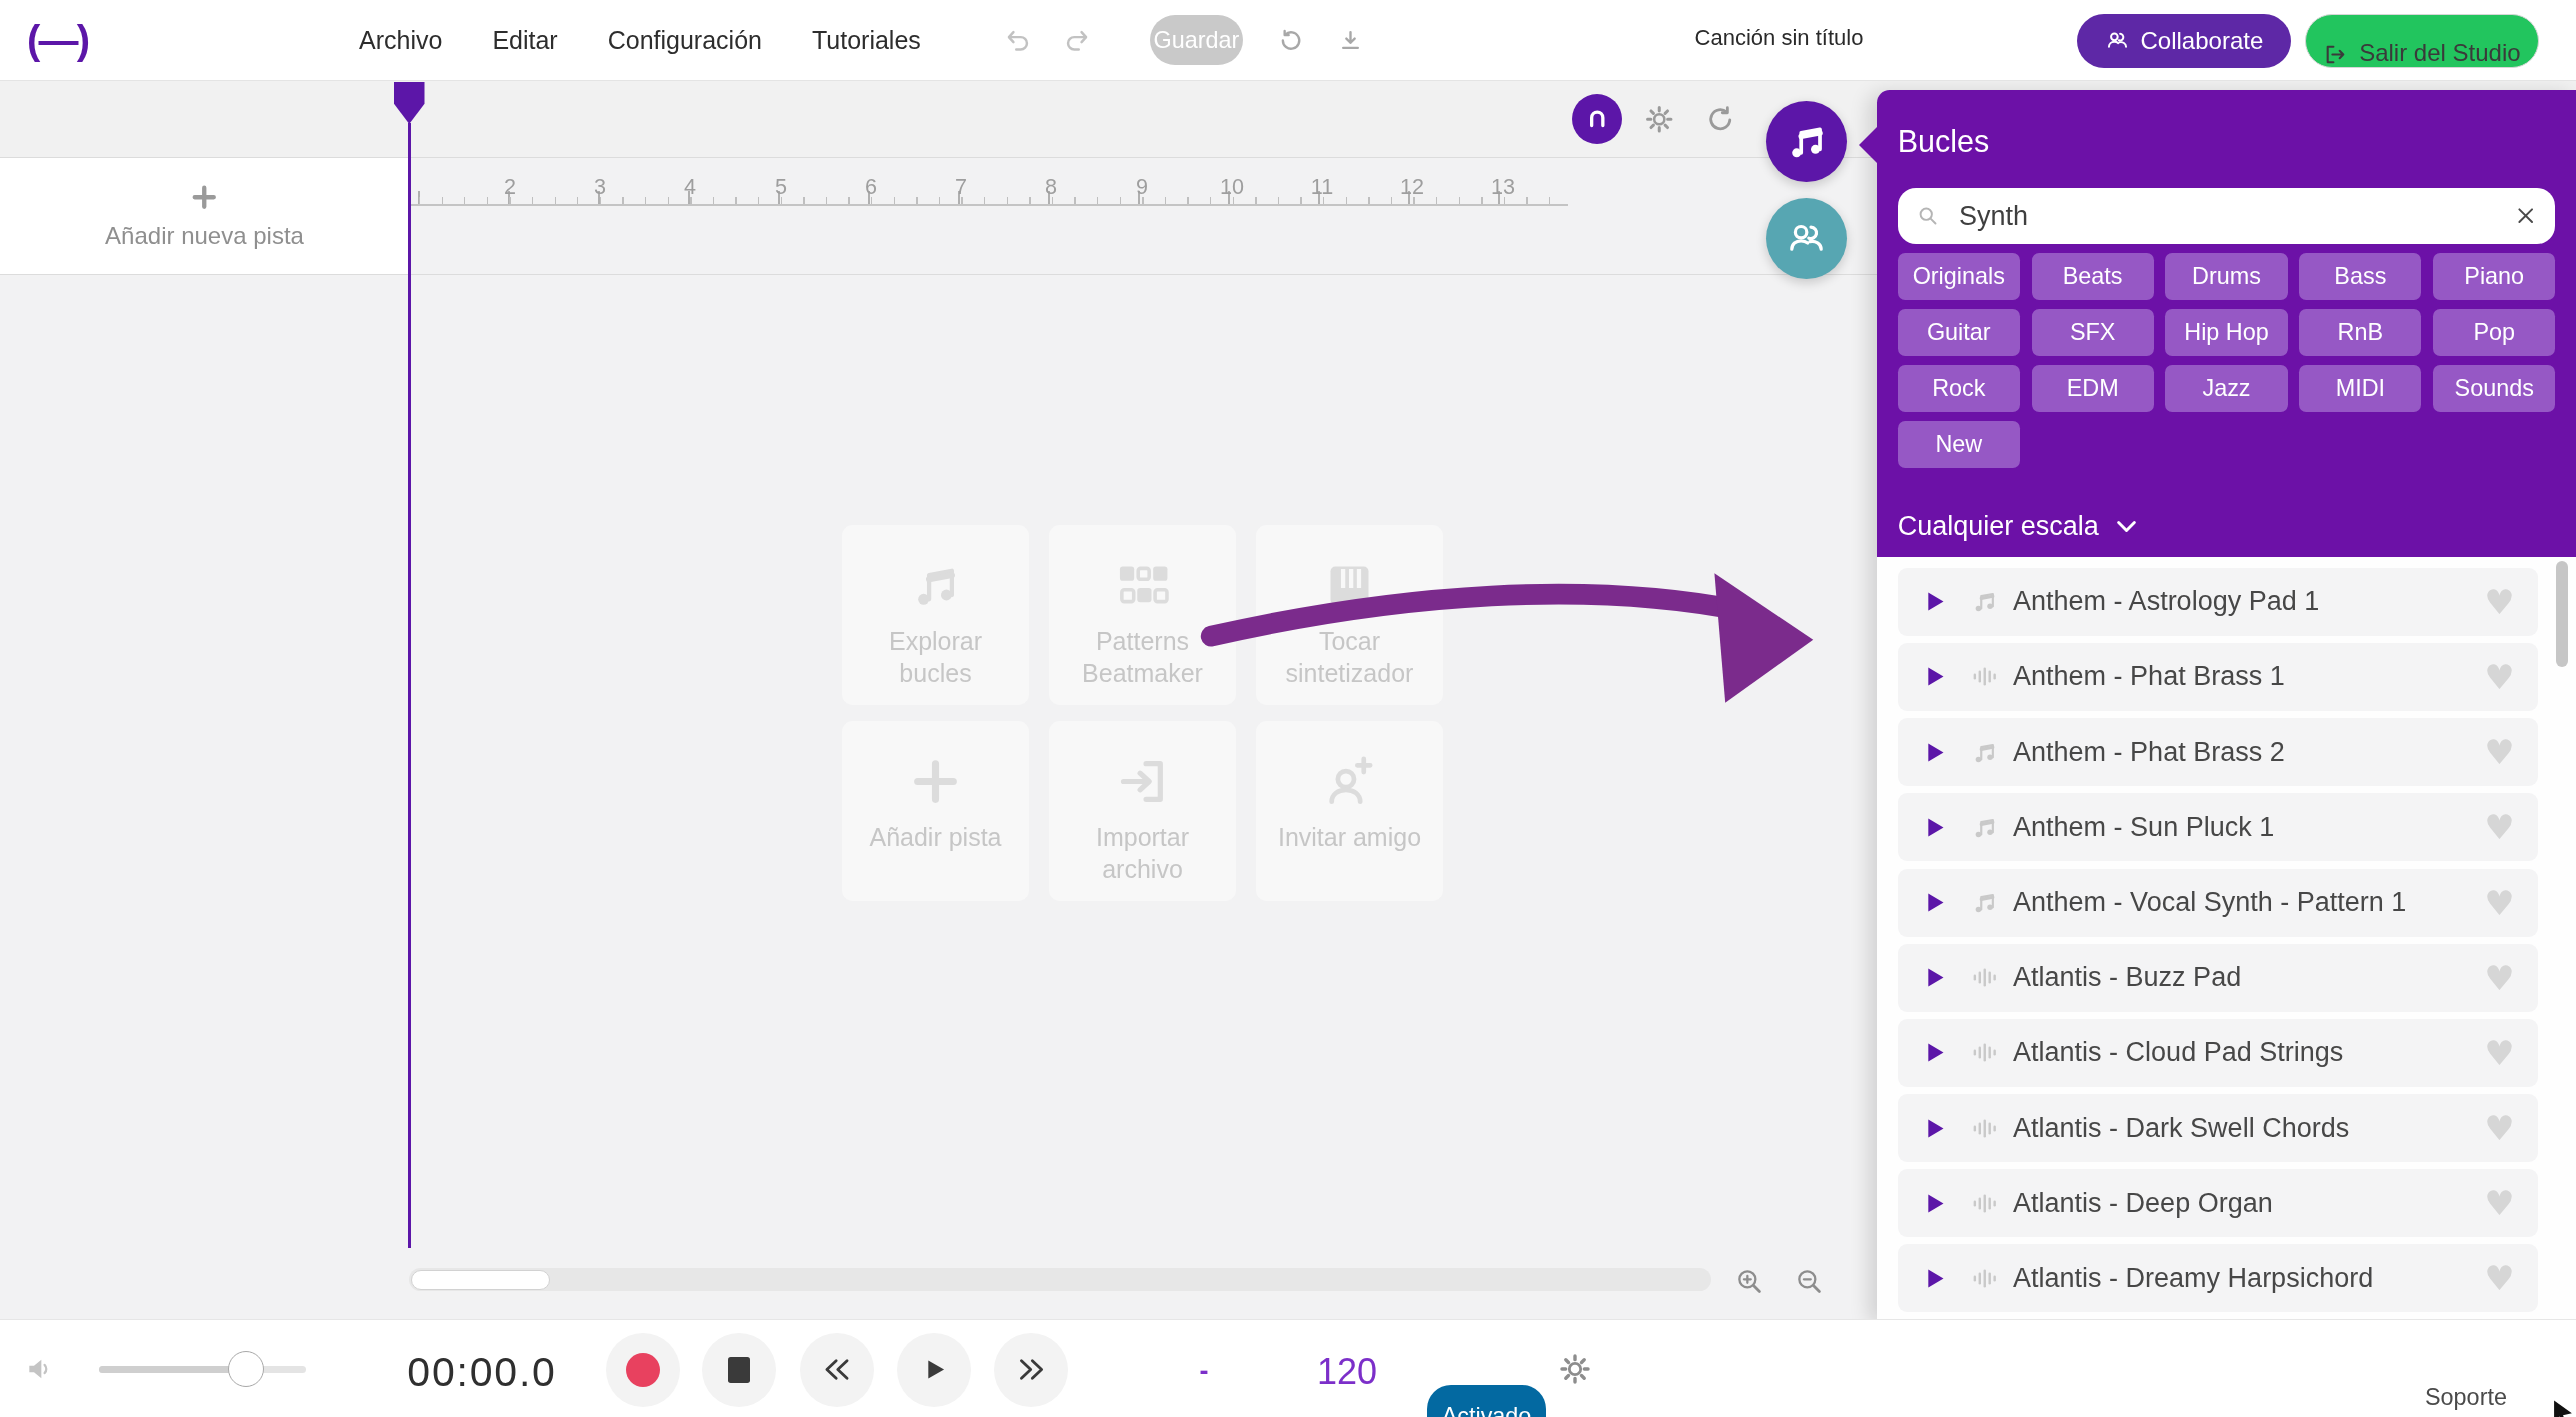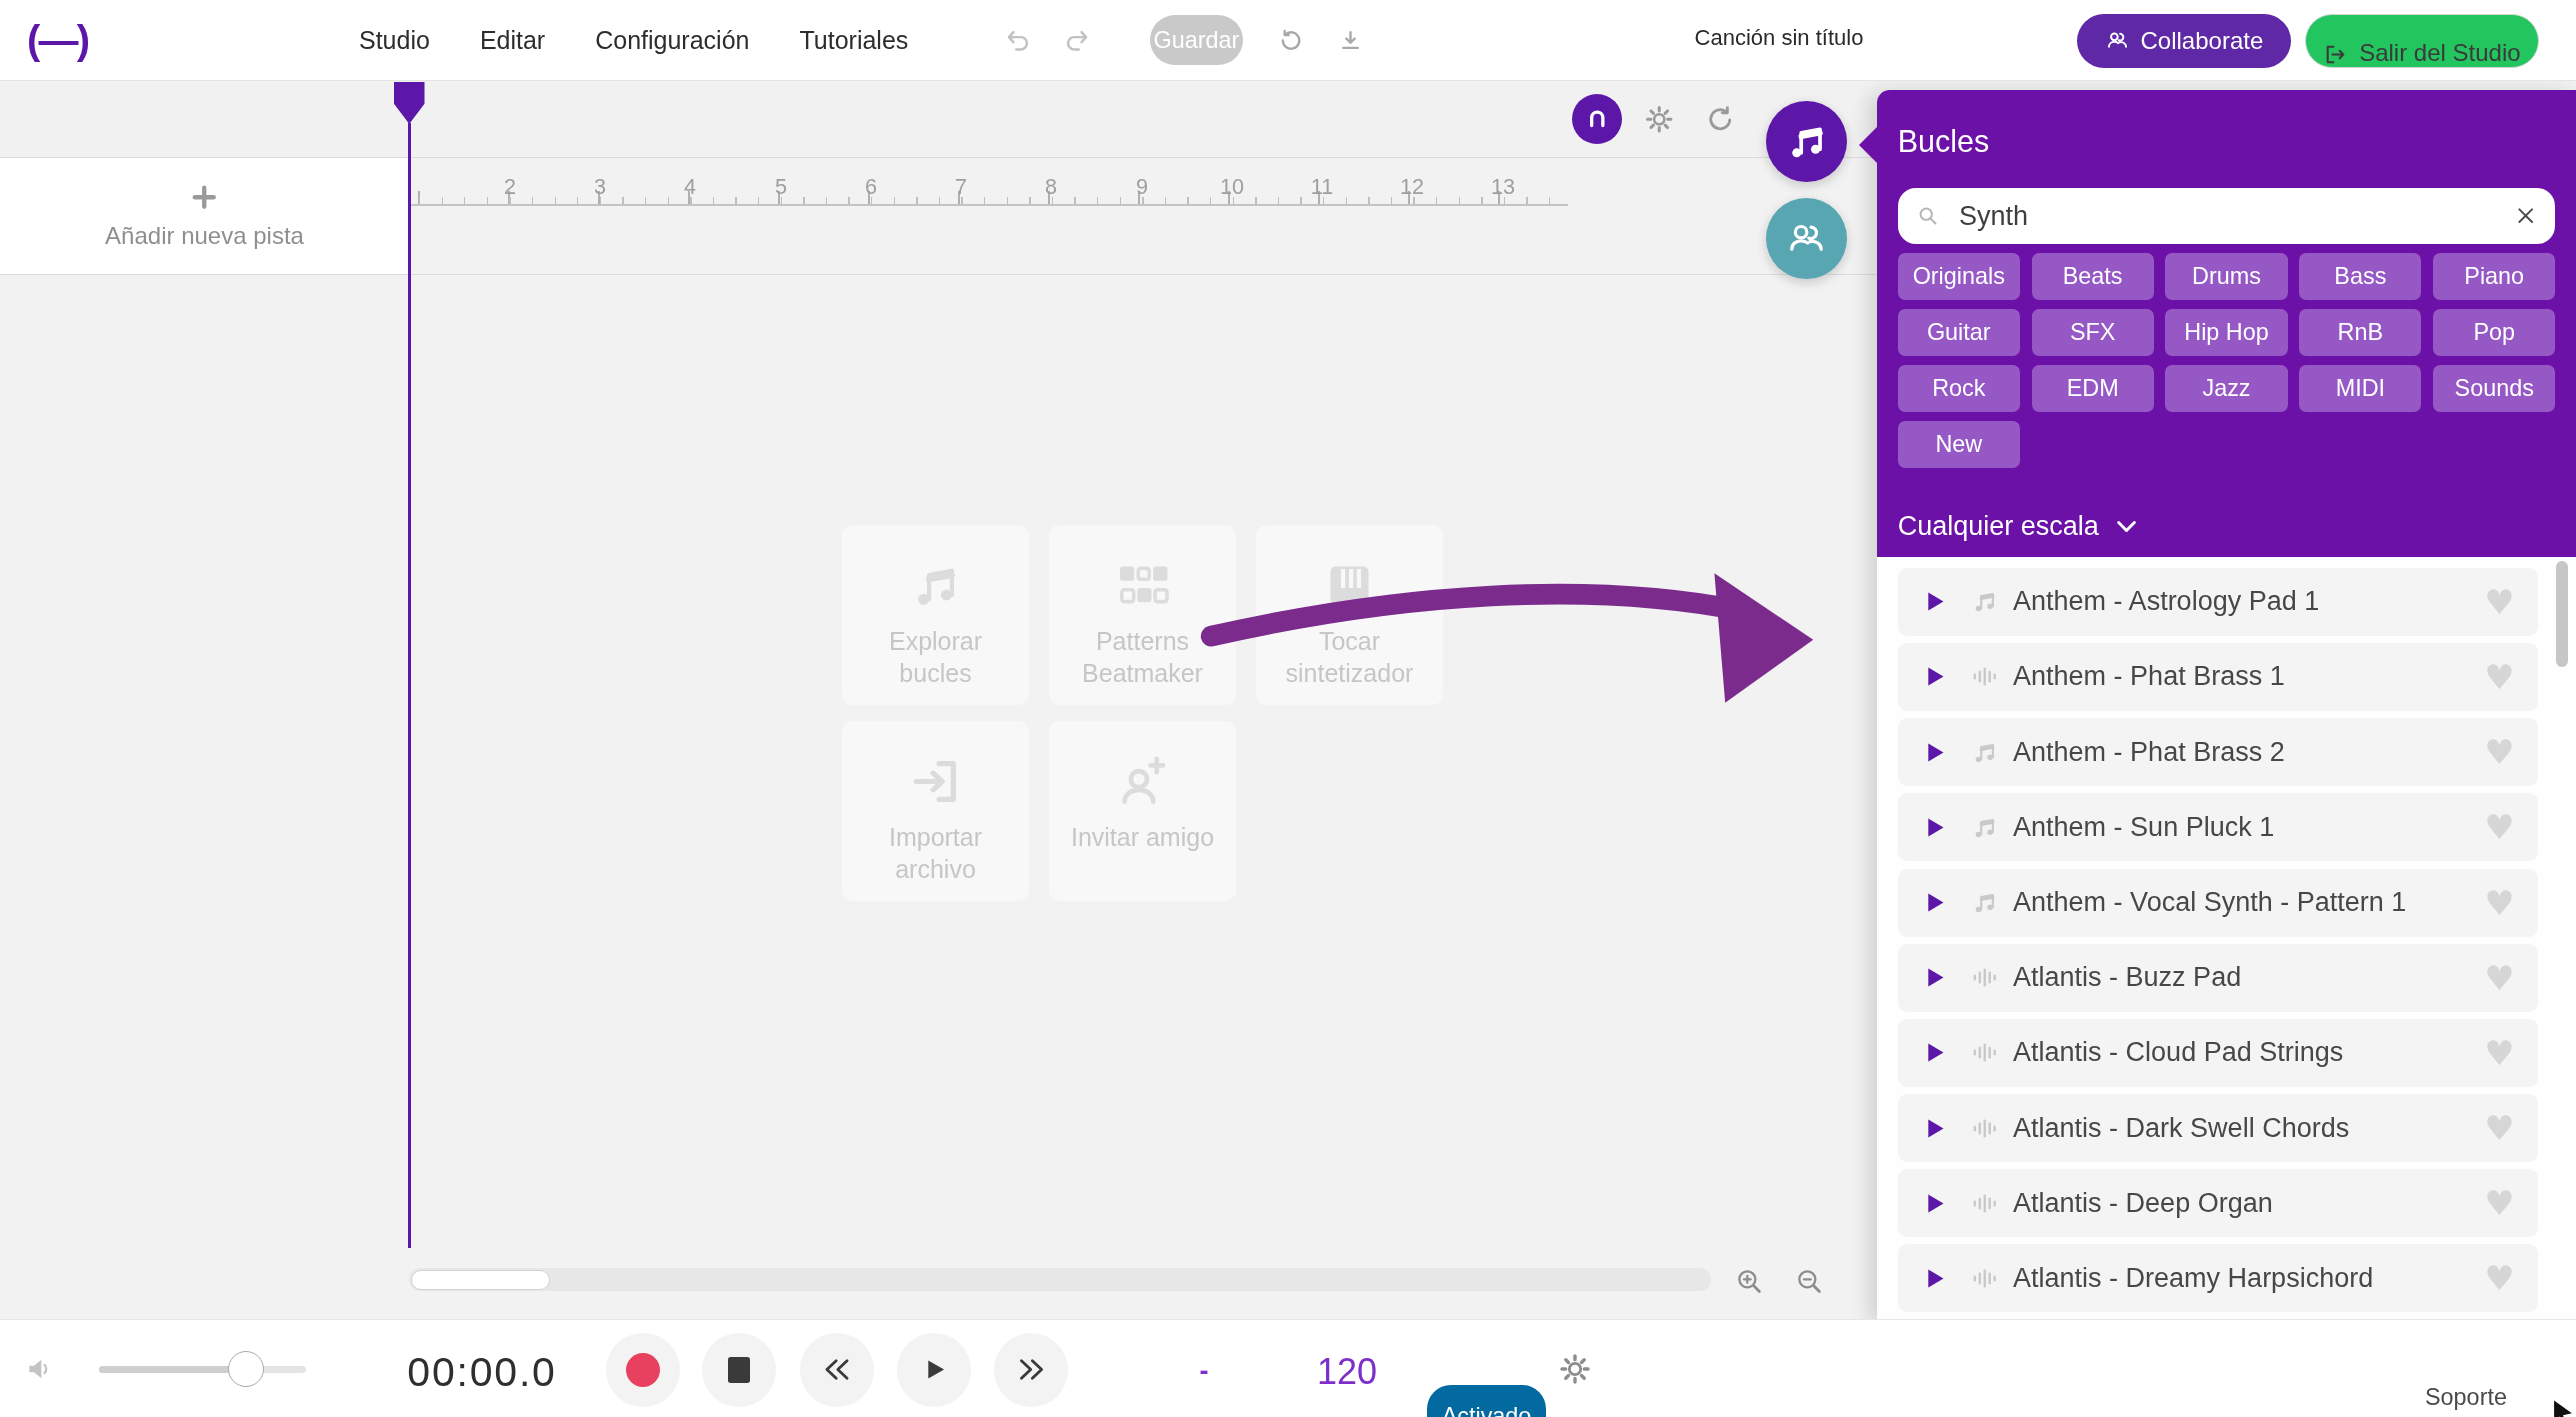--- a/index.html
+++ b/index.html
@@ -115,21 +115,21 @@
   .gear-bottom { left:1558px; top:32px; width:34px; height:34px; color:#8d8d8d; }
   .support { left:2425px; top:64px; font-size:23.4px; color:#4a4a4a; }
   .cursor { left:2549px; top:1398px; width:30.5px; height:30.5px; position:absolute; z-index:40; }
 </style>
 </head>
 <body>
 
 <header class="topbar">
   <div class="logo">(—)</div>
   <nav class="menu" id="topbar-menu">
-      <span class="menu-item">Studio</span>
+      <span class="menu-item">Archivo</span>
       <span class="menu-item">Editar</span>
       <span class="menu-item">Configuración</span>
       <span class="menu-item">Tutoriales</span>
     </nav>
   <svg class="tb-ic ic-undo" viewBox="0 0 24 24" fill="none" stroke="currentColor" stroke-width="2.2" stroke-linecap="round" stroke-linejoin="round">
       <path d="M7.5 4.5 L3.5 9 L7.5 13.5"></path>
       <path d="M4 9 H14 a5.5 5.5 0 0 1 0 11 H10"></path>
     </svg>
   <svg class="tb-ic ic-redo" viewBox="0 0 24 24" fill="none" stroke="currentColor" stroke-width="2.2" stroke-linecap="round" stroke-linejoin="round">
       <path d="M16.5 4.5 L20.5 9 L16.5 13.5"></path>
@@ -233,20 +233,28 @@
       <div class="card-label">Patterns Beatmaker</div>
     </div>
     <div class="card">
       <div class="card-icon">
         <svg viewBox="0 0 24 24">
           <rect x="4" y="4" width="16" height="16" rx="2" fill="currentColor"></rect>
           <path d="M9.3 5 V13 M12.7 5 V13 M16 5 V13" stroke="#f8f8f8" stroke-width="1.8"></path>
         </svg>
       </div>
       <div class="card-label">Tocar sintetizador</div>
+    </div>
+    <div class="card">
+      <div class="card-icon">
+        <svg viewBox="0 0 24 24" stroke="currentColor" stroke-width="3" stroke-linecap="round" fill="none">
+          <path d="M12 4.5 V19.5 M4.5 12 H19.5"></path>
+        </svg>
+      </div>
+      <div class="card-label">Añadir pista</div>
     </div>
     <div class="card">
       <div class="card-icon">
         <svg viewBox="0 0 24 24" fill="none" stroke="currentColor" stroke-width="2.2" stroke-linecap="round" stroke-linejoin="round">
           <path d="M13.5 4.5 H19.5 V19.5 H13.5"></path>
           <path d="M4 12 H14.5 M11 8.5 L14.8 12 L11 15.5"></path>
         </svg>
       </div>
       <div class="card-label">Importar archivo</div>
     </div>

